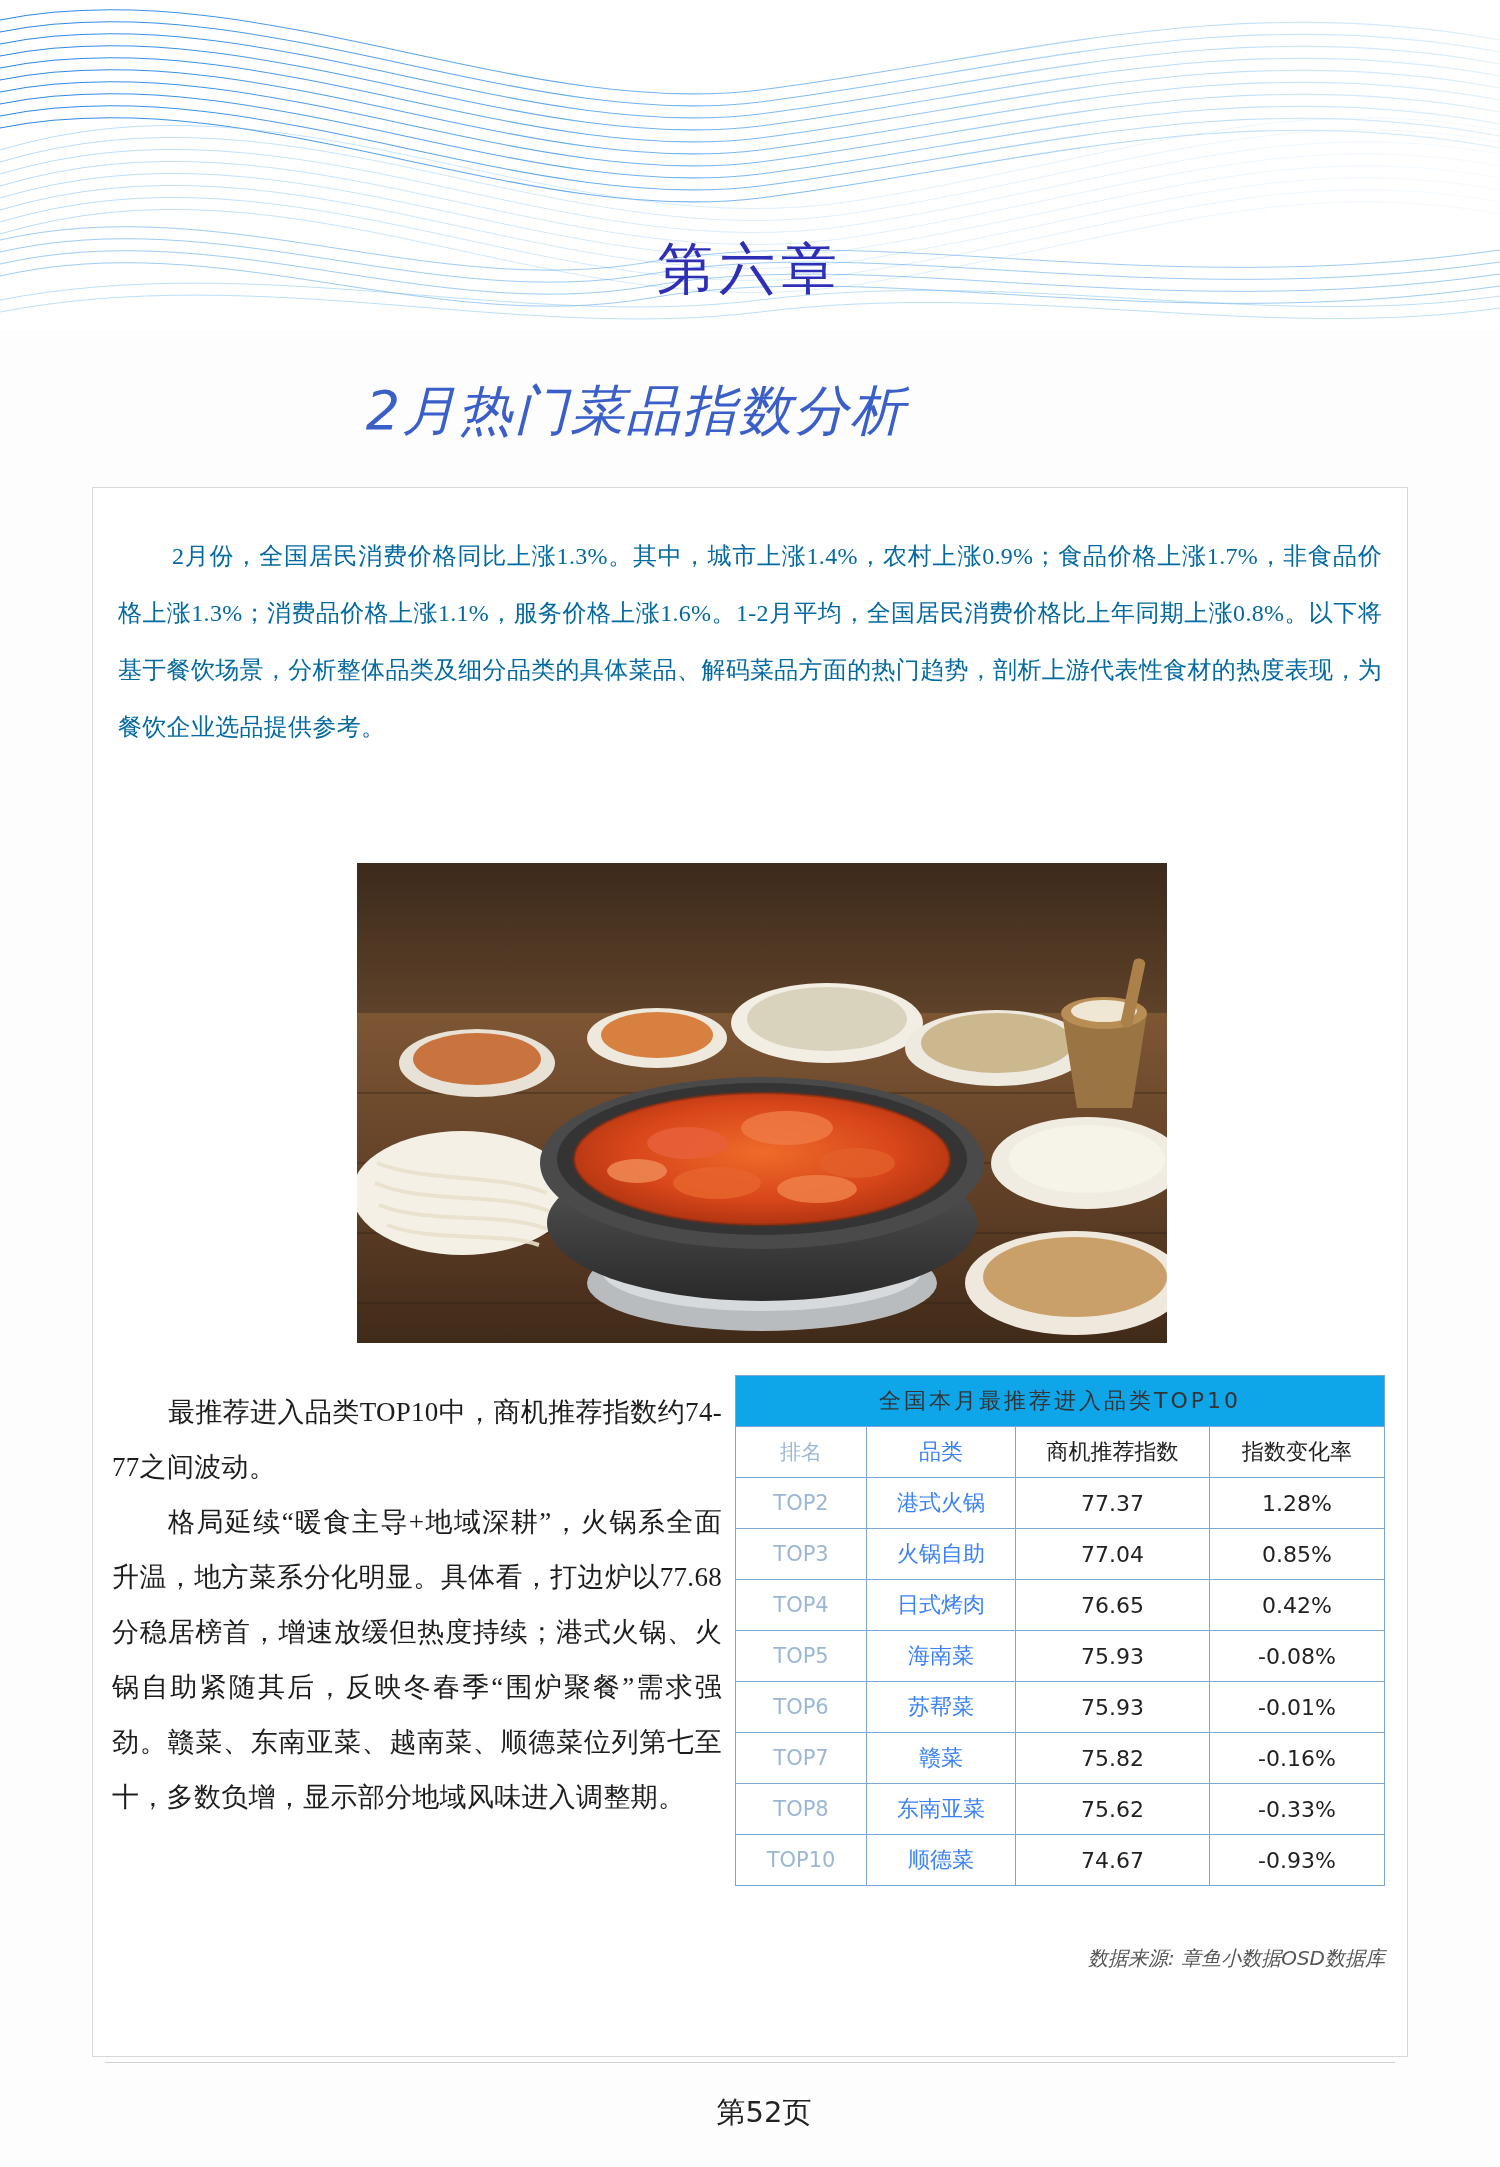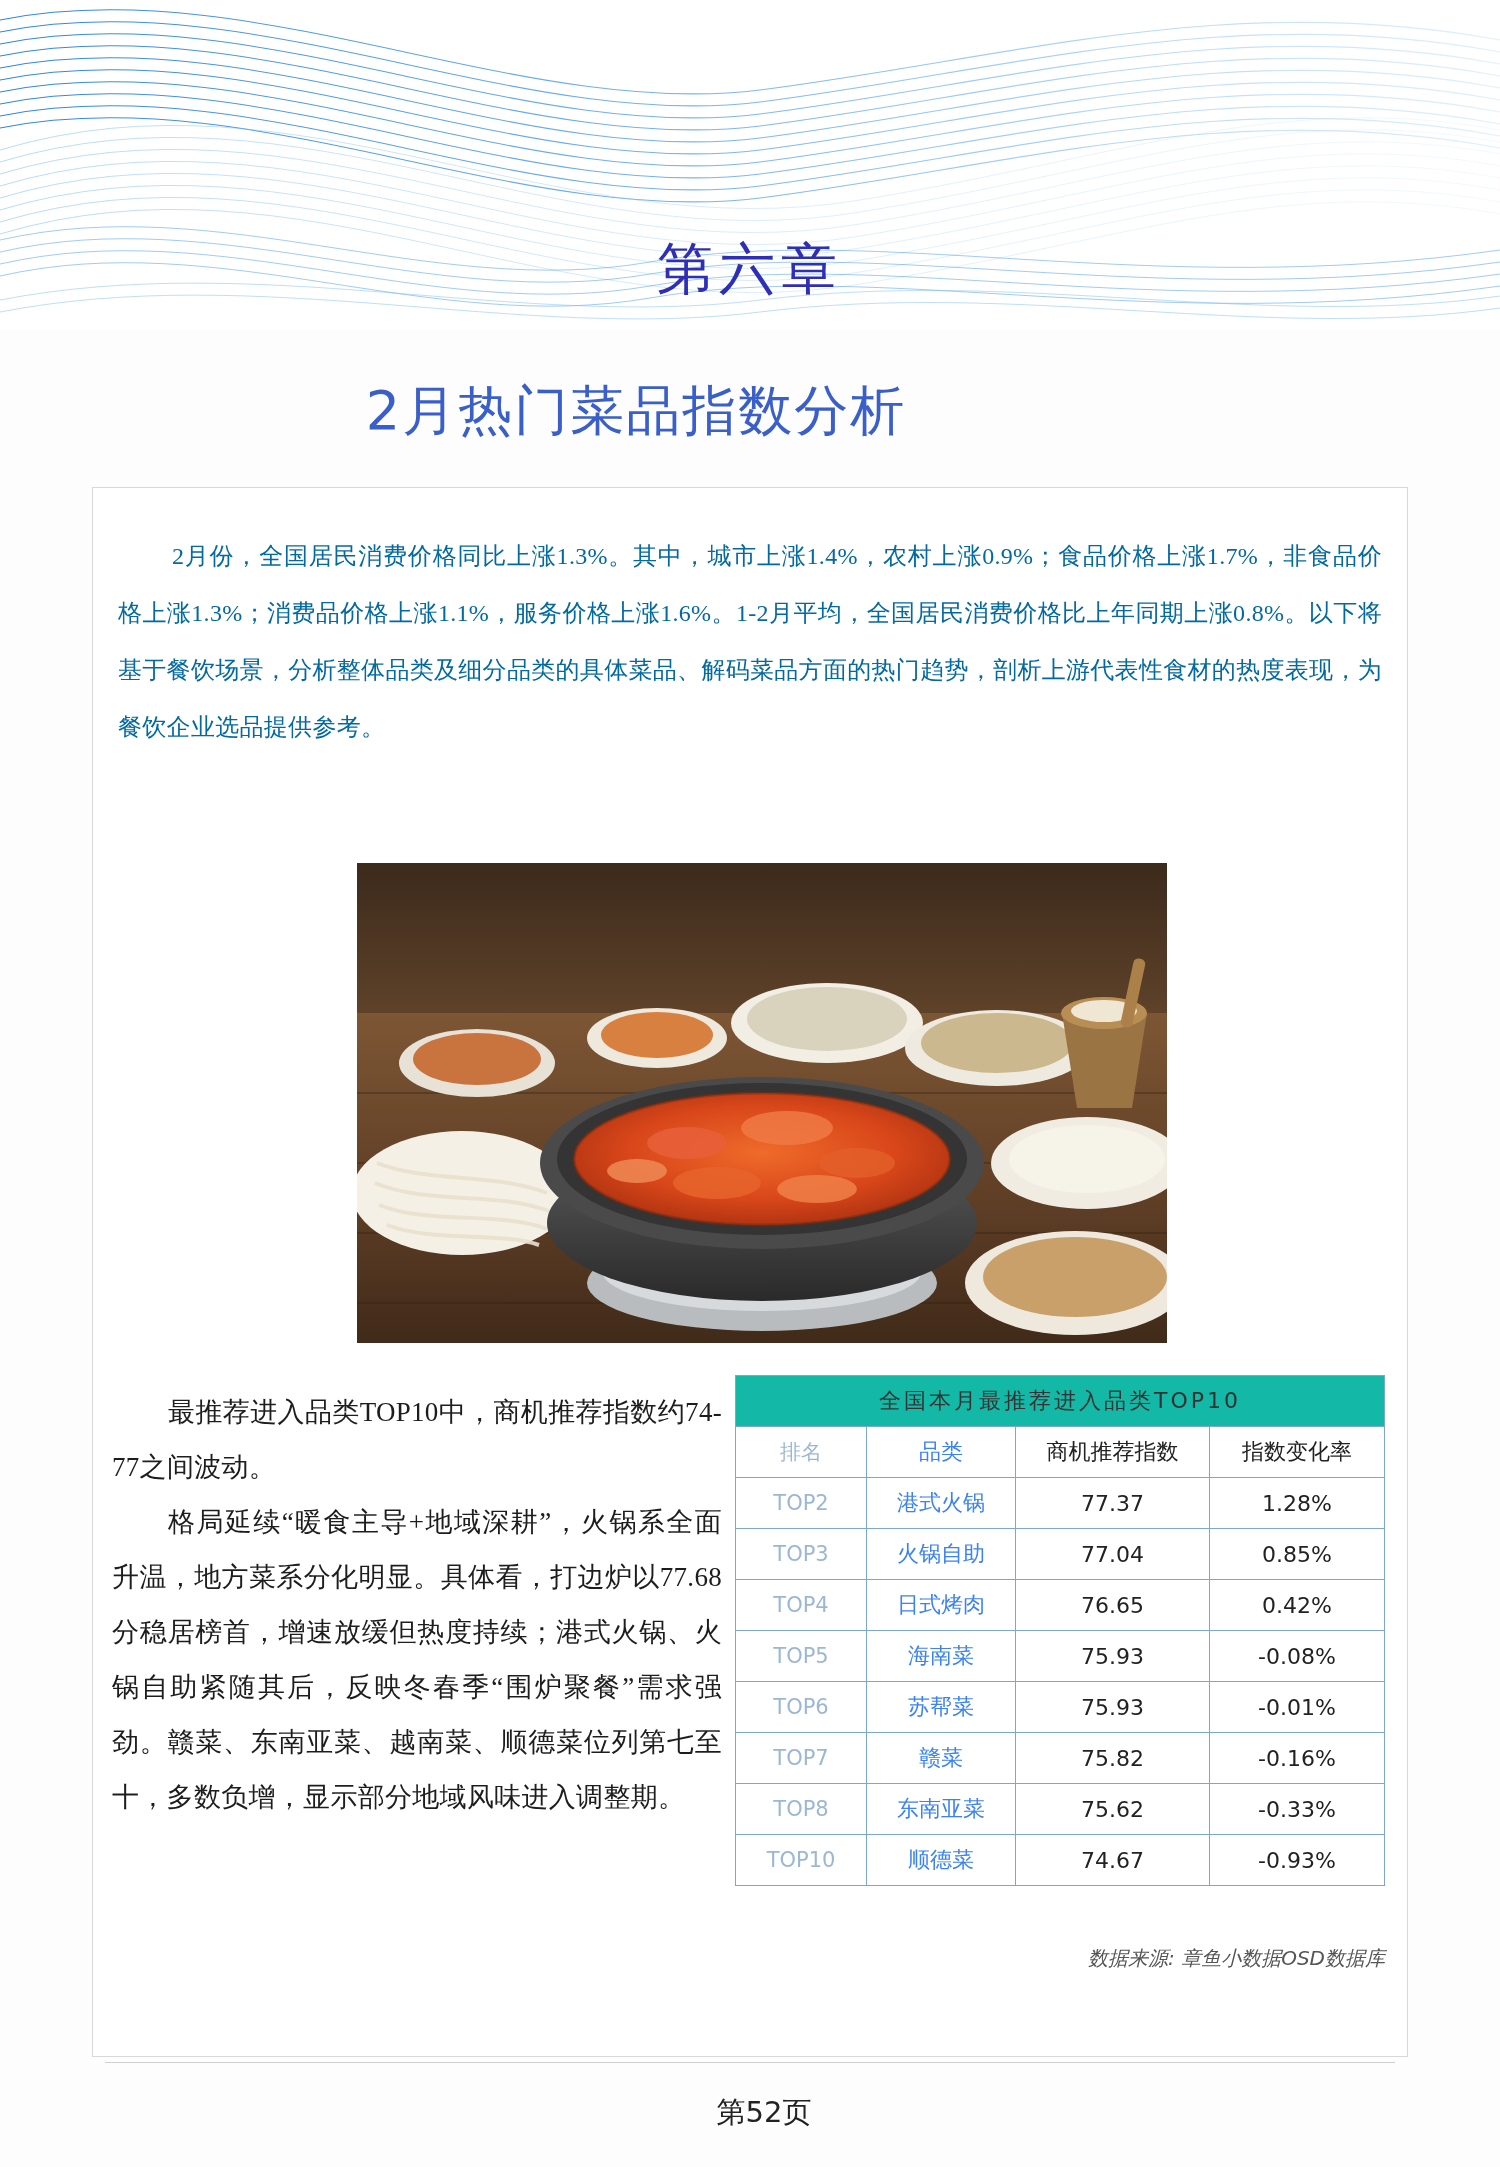--- a/index.html
+++ b/index.html
@@ -50,20 +50,21 @@
   .main-title {
     position: absolute;
     top: 375px;
     left: 0;
     width: 1272px;
     text-align: center;
     font-family: "DejaVu Sans", sans-serif;
     font-size: 54px;
     letter-spacing: 2px;
     color: #3a5fc8;
+    font-style: italic;
   }
 
   
   .content-frame {
     position: absolute;
     left: 92px;
     top: 487px;
     width: 1316px;
     height: 1570px;
     border: 1px solid #d8d8d8;
@@ -125,21 +126,21 @@
     border-collapse: collapse;
     width: 650px;
     font-family: "DejaVu Sans", sans-serif;
   }
   table.rank td, table.rank th {
     border: 1px solid #7ba7d7;
     text-align: center;
     font-weight: normal;
   }
   .tbl-title {
-    background: #14b8a6;
+    background: #0ea5e9;
     color: #2a5d9e;
     font-size: 25px;
     letter-spacing: 3px;
     height: 52px;
   }
   .hdr td {
     background: #ffffff;
     color: #2a5d9e;
     font-size: 23px;
     height: 48px;

